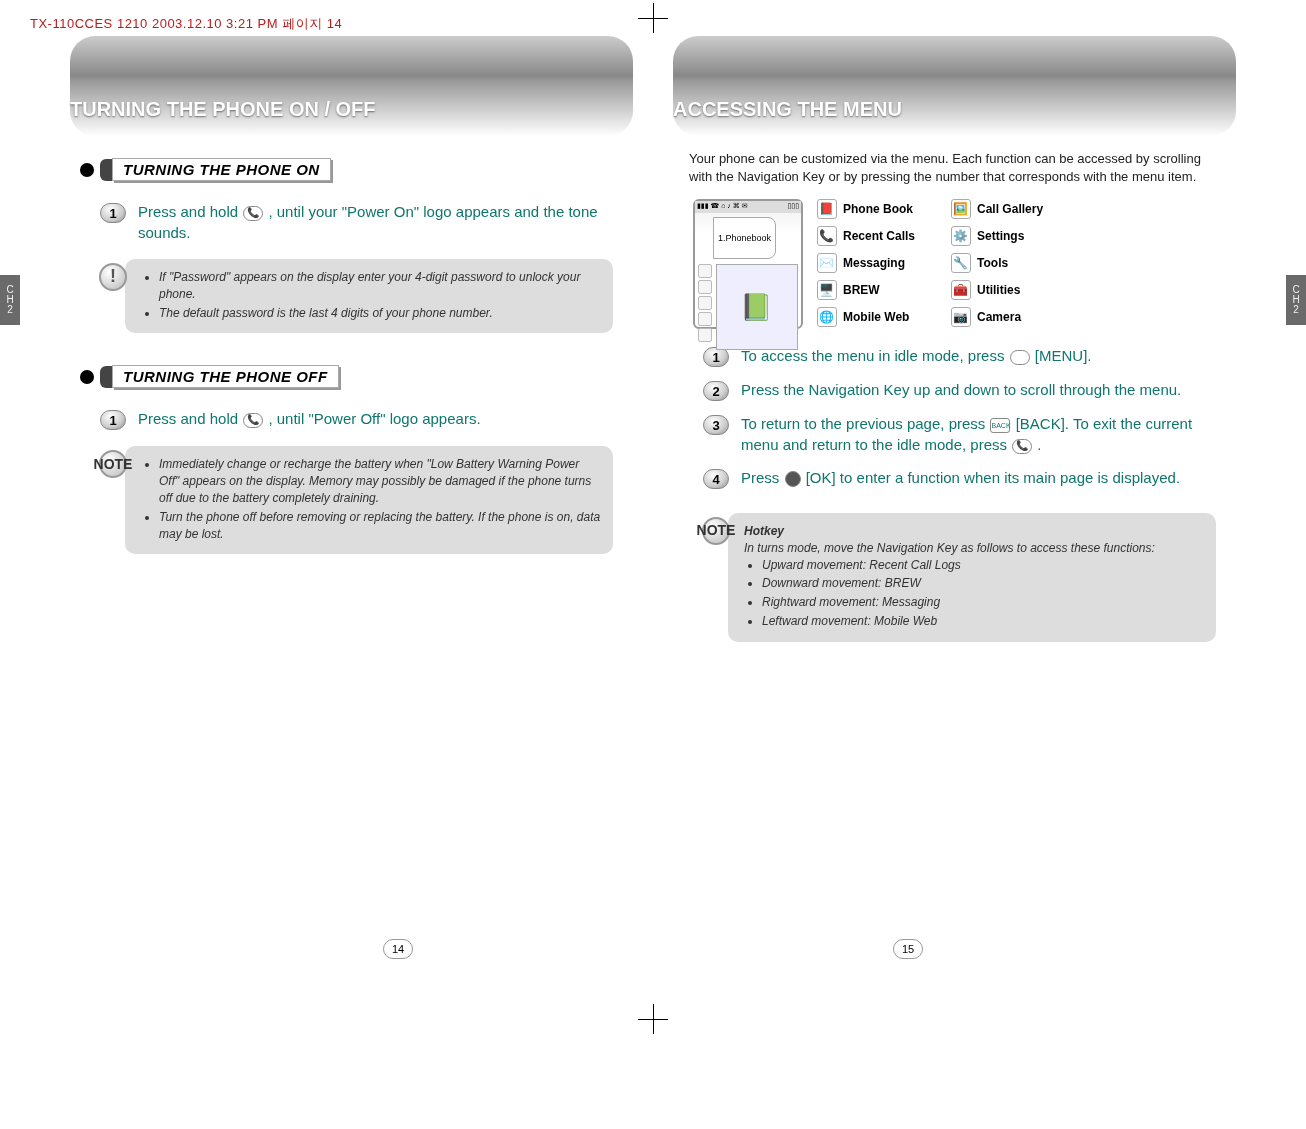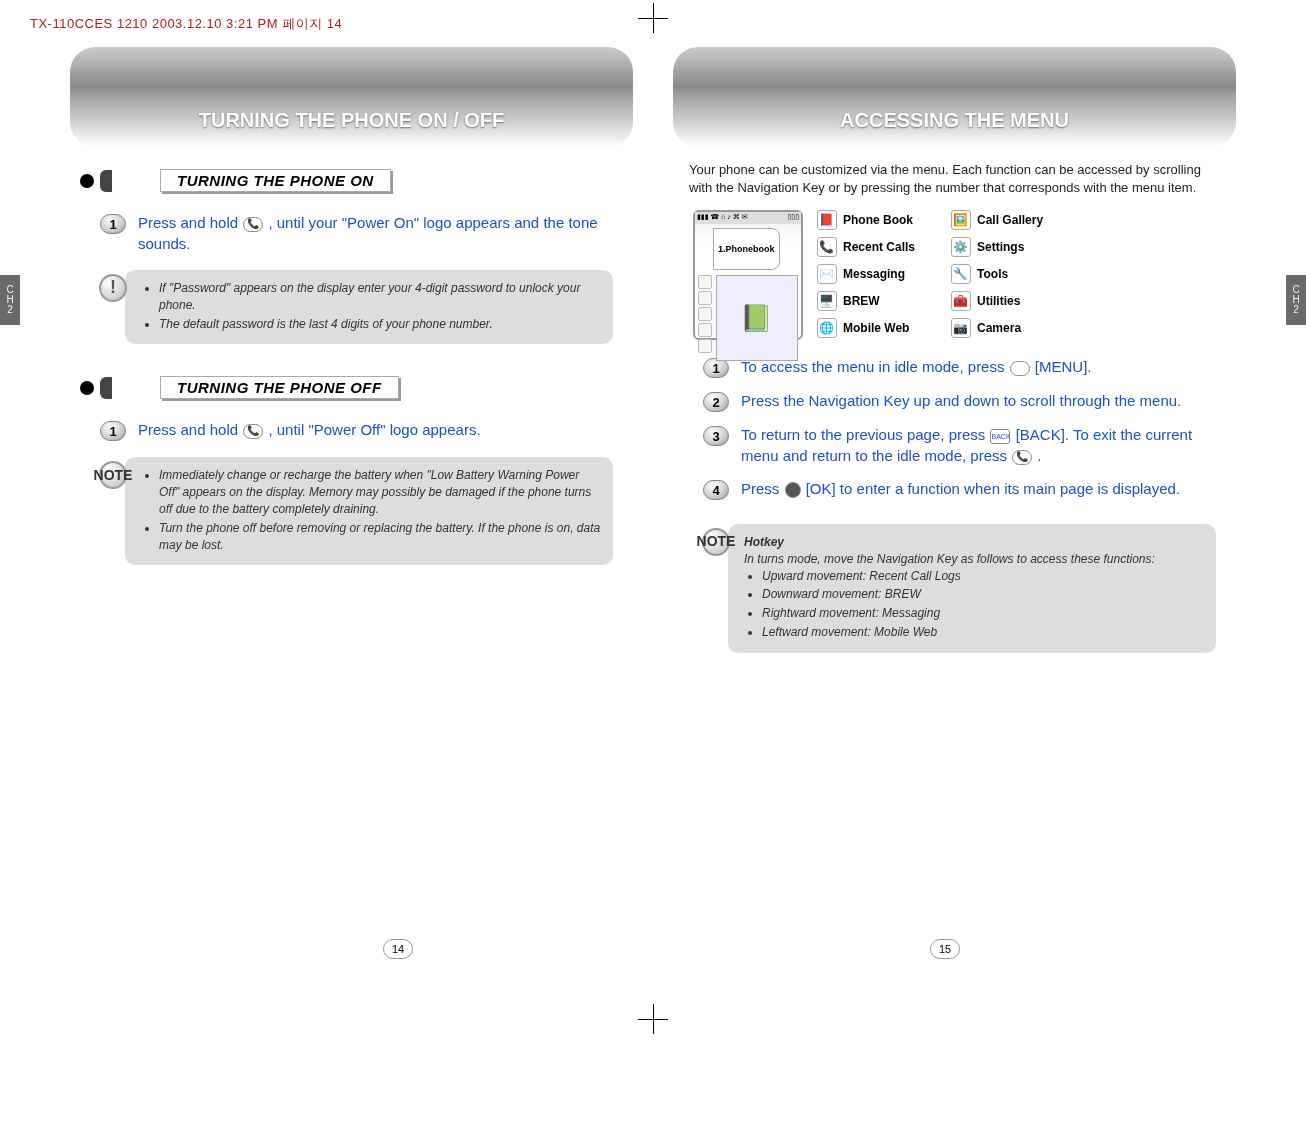--- a/index.html
+++ b/index.html
@@ -27,23 +27,22 @@
       flex: 1;
       position: relative;
     }
     .page-header-box {
       background: linear-gradient(to bottom, #ccc 0%, #888 40%, #999 45%, #fff 100%);
       border-radius: 25px;
       height: 100px;
       position: relative;
       display: flex;
       align-items: flex-end;
-      justify-content: center;
       padding-bottom: 15px;
-      margin-top: 22px;
+      margin-top: 11px;
     }
     .page-header-title {
       color: #fff;
       font-weight: bold;
       font-size: 20px;
       text-shadow: 0 1px 2px rgba(0,0,0,0.5);
     }
     .chapter-tab {
       position: absolute;
       background: #6a6a6a;
@@ -75,26 +74,25 @@
       width: 12px;
       height: 22px;
       background: #444;
       border-radius: 6px 0 0 6px;
       margin-right: 0;
     }
     .section-heading-text {
       background: #fff;
       border: 1px solid #aaa;
       box-shadow: 2px 2px 0 #999;
-      padding: 2px 16px;
+      padding: 2px 10px;
       font-weight: bold;
       font-style: italic;
       font-size: 15px;
       letter-spacing: 0.5px;
-      margin-left: 48px;
     }
     .step {
       display: flex;
       align-items: flex-start;
       padding: 6px 12px 6px 30px;
       gap: 12px;
     }
     .step-num {
       width: 26px;
       height: 20px;
@@ -105,21 +103,21 @@
       font-size: 13px;
       display: flex;
       align-items: center;
       justify-content: center;
       flex-shrink: 0;
       margin-top: 2px;
     }
     .step-text {
       font-size: 15px;
       line-height: 1.4;
-      color: #1d4ed8;
+      color: #0f766e;
     }
     .icon-phone, .icon-soft, .icon-back, .icon-ok {
       display: inline-block;
       width: 20px;
       height: 15px;
       border: 1px solid #888;
       border-radius: 10px;
       background: #fff;
       vertical-align: middle;
       position: relative;
@@ -204,21 +202,21 @@
       font-size: 7px;
       padding: 1px 2px;
       display: flex;
       justify-content: space-between;
     }
     .phone-screen-tab {
       background: #fff;
       border: 1px solid #aaa;
       border-radius: 0 8px 8px 0;
       font-size: 9px;
-      font-weight: bold;
+      font-weight: normal;
       padding: 15px 4px;
       margin: 2px 0 2px 18px;
       display: inline-block;
     }
     .phone-screen-body {
       display: flex;
       gap: 4px;
       padding: 3px;
     }
     .phone-screen-side {
@@ -277,21 +275,20 @@
     }
     .pn-box {
       width: 30px;
       height: 20px;
       border: 1px solid #999;
       border-radius: 10px;
       font-size: 11px;
       display: flex;
       align-items: center;
       justify-content: center;
-      margin-left: 37px;
     }
     .crop-mark {
       position: absolute;
       width: 30px;
       height: 30px;
     }
     .crop-v { position: absolute; width: 1px; height: 30px; background: #000; left: 50%; }
     .crop-h { position: absolute; height: 1px; width: 30px; background: #000; top: 50%; }
     .crop-top { top: 3px; left: 50%; transform: translateX(-50%); }
     .crop-bottom { bottom: 95px; left: 50%; transform: translateX(-50%); }

